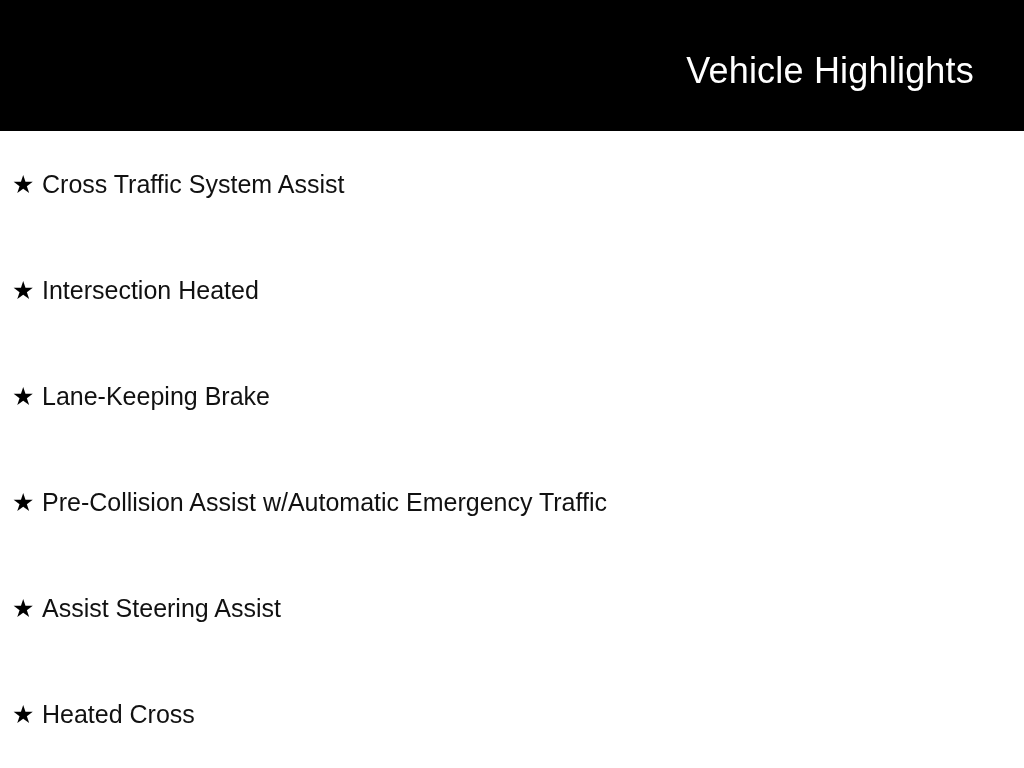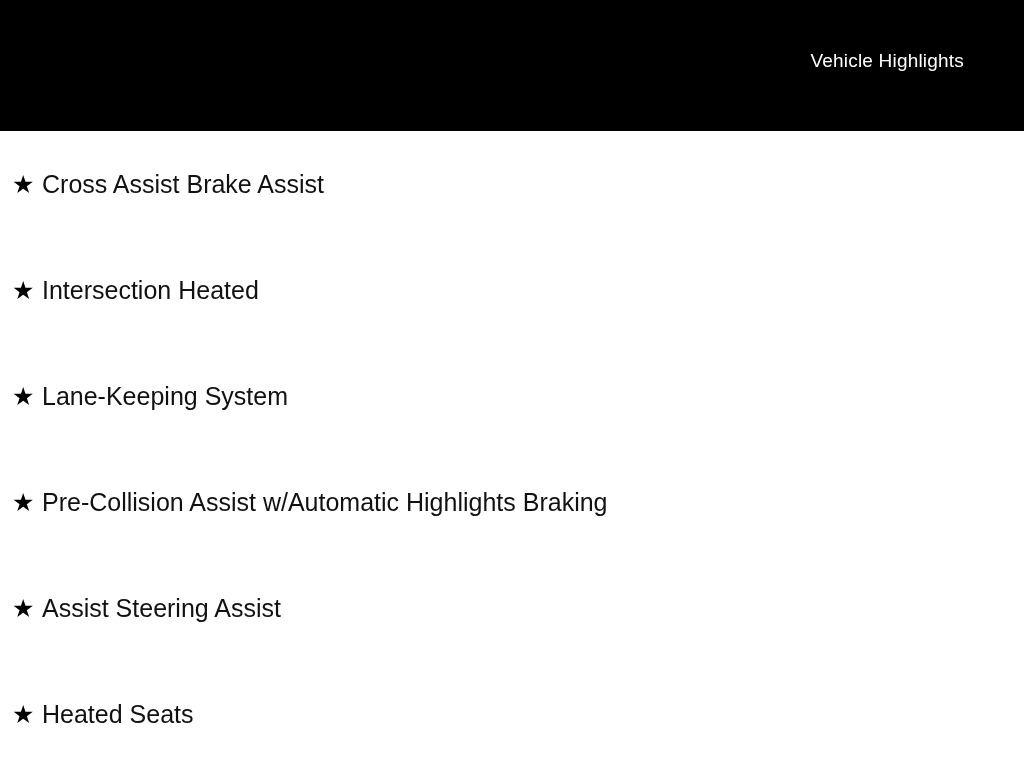--- a/index.html
+++ b/index.html
@@ -23,24 +23,24 @@
     position: absolute;
     top: 0;
     left: 0;
     width: 1024px;
     height: 131px;
     background: #000000;
     box-sizing: border-box;
   }
   .header-title {
     position: absolute;
-    right: 60px;
+    right: 50px;
     top: 50px;
     color: #ffffff;
-    font-size: 19px;
+    font-size: 36px;
     font-family: "Liberation Sans", sans-serif;
     font-weight: 400;
     letter-spacing: 0.2px;
     white-space: nowrap;
   }
   .highlights-list {
     position: absolute;
     top: 131px;
     left: 0;
     width: 1024px;
@@ -76,43 +76,43 @@
 <div class="page">
 
   <div class="header-bar">
     <div class="header-title">Vehicle Highlights</div>
   </div>
 
   <ul class="highlights-list">
 
     <li class="highlight-item">
       <span class="star-icon">★</span>
-      <span class="highlight-label">Cross Assist Brake Assist</span>
+      <span class="highlight-label">Cross Traffic System Assist</span>
     </li>
 
     <li class="highlight-item">
       <span class="star-icon">★</span>
       <span class="highlight-label">Intersection Heated</span>
     </li>
 
     <li class="highlight-item">
       <span class="star-icon">★</span>
-      <span class="highlight-label">Lane-Keeping System</span>
+      <span class="highlight-label">Lane-Keeping Brake</span>
     </li>
 
     <li class="highlight-item">
       <span class="star-icon">★</span>
-      <span class="highlight-label">Pre-Collision Assist w/Automatic Highlights Braking</span>
+      <span class="highlight-label">Pre-Collision Assist w/Automatic Emergency Traffic</span>
     </li>
 
     <li class="highlight-item">
       <span class="star-icon">★</span>
       <span class="highlight-label">Assist Steering Assist</span>
     </li>
 
     <li class="highlight-item">
       <span class="star-icon">★</span>
-      <span class="highlight-label">Heated Seats</span>
+      <span class="highlight-label">Heated Cross</span>
     </li>
 
   </ul>
 
 </div>
 
 </body></html>

